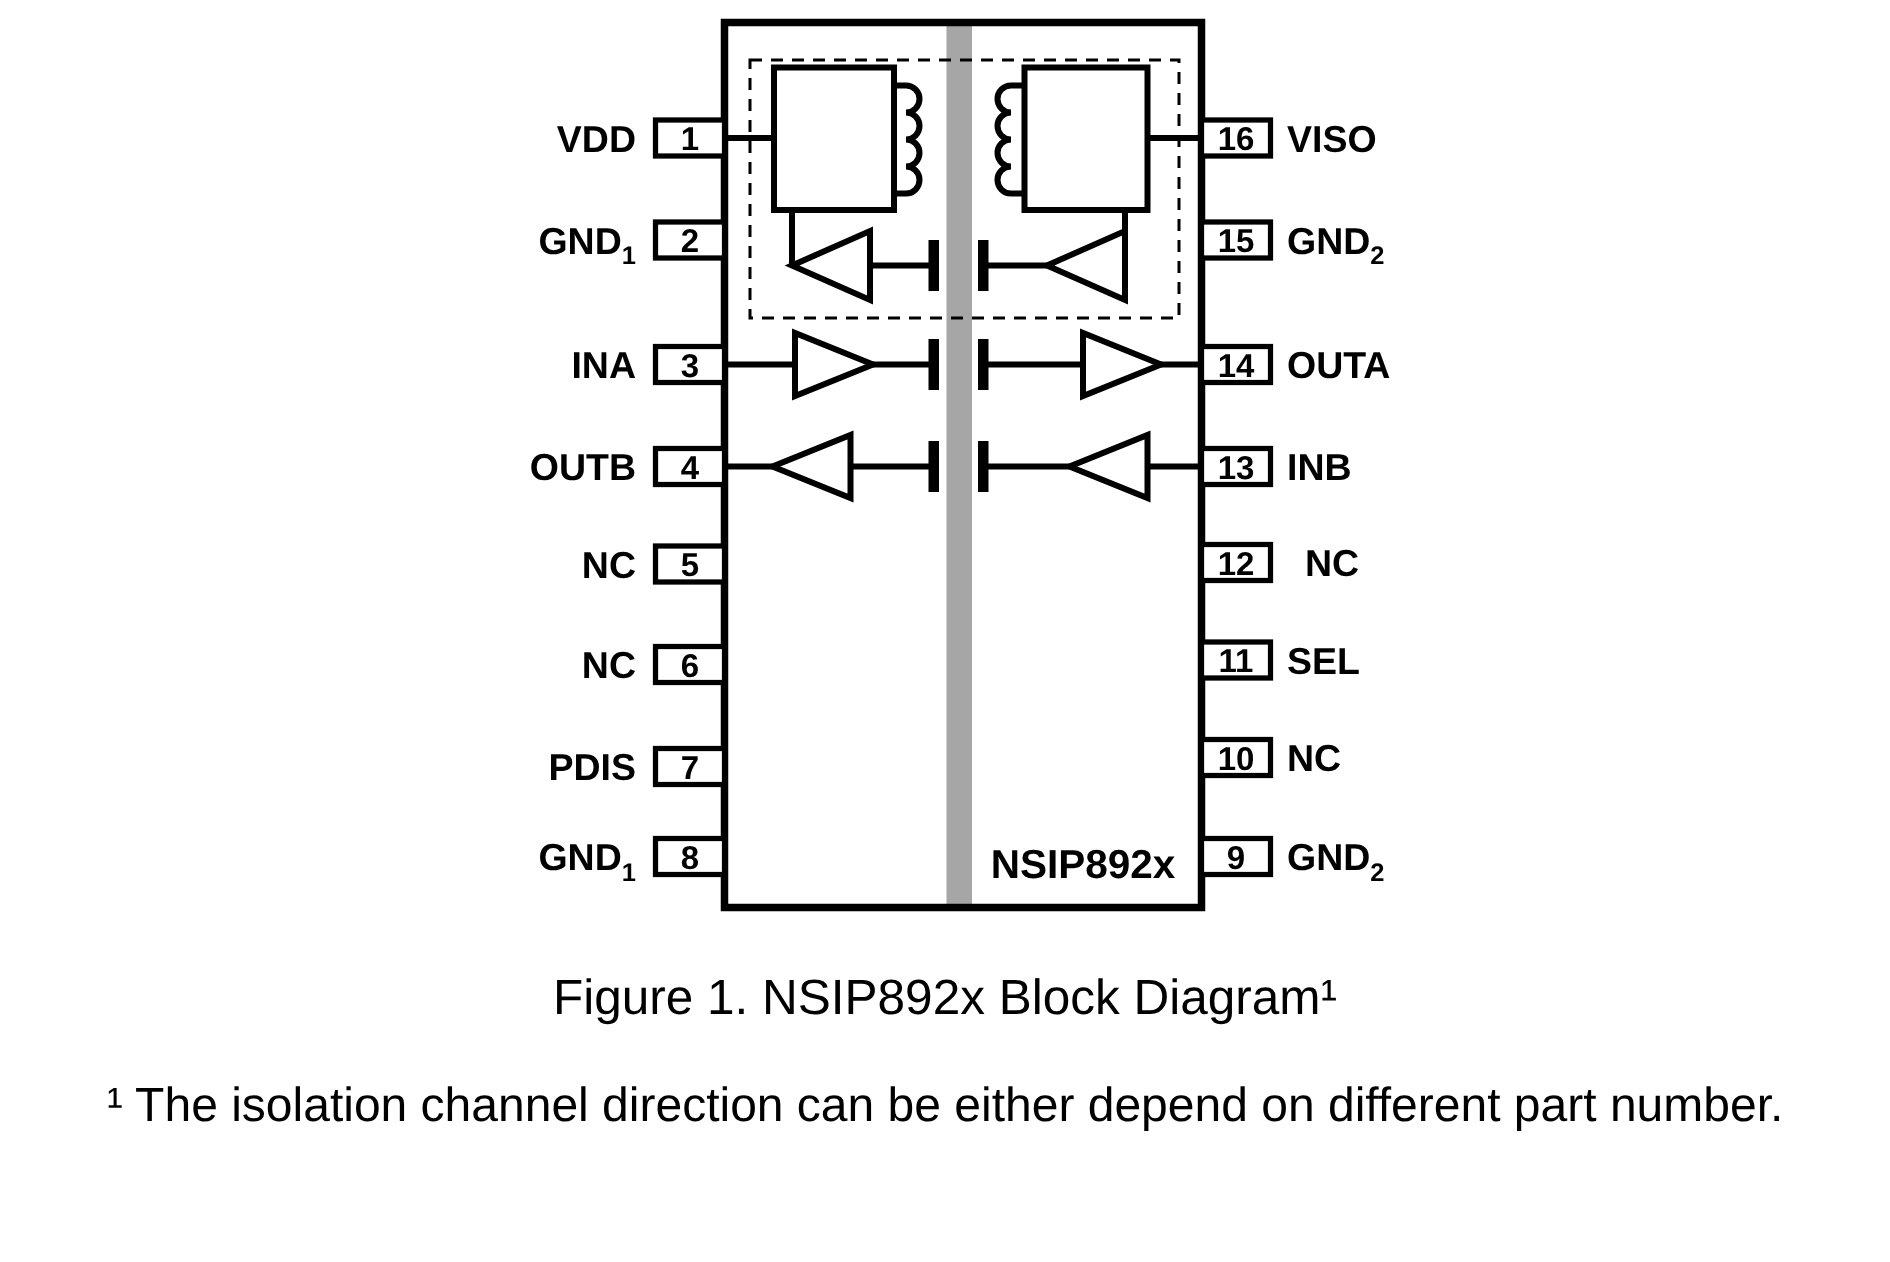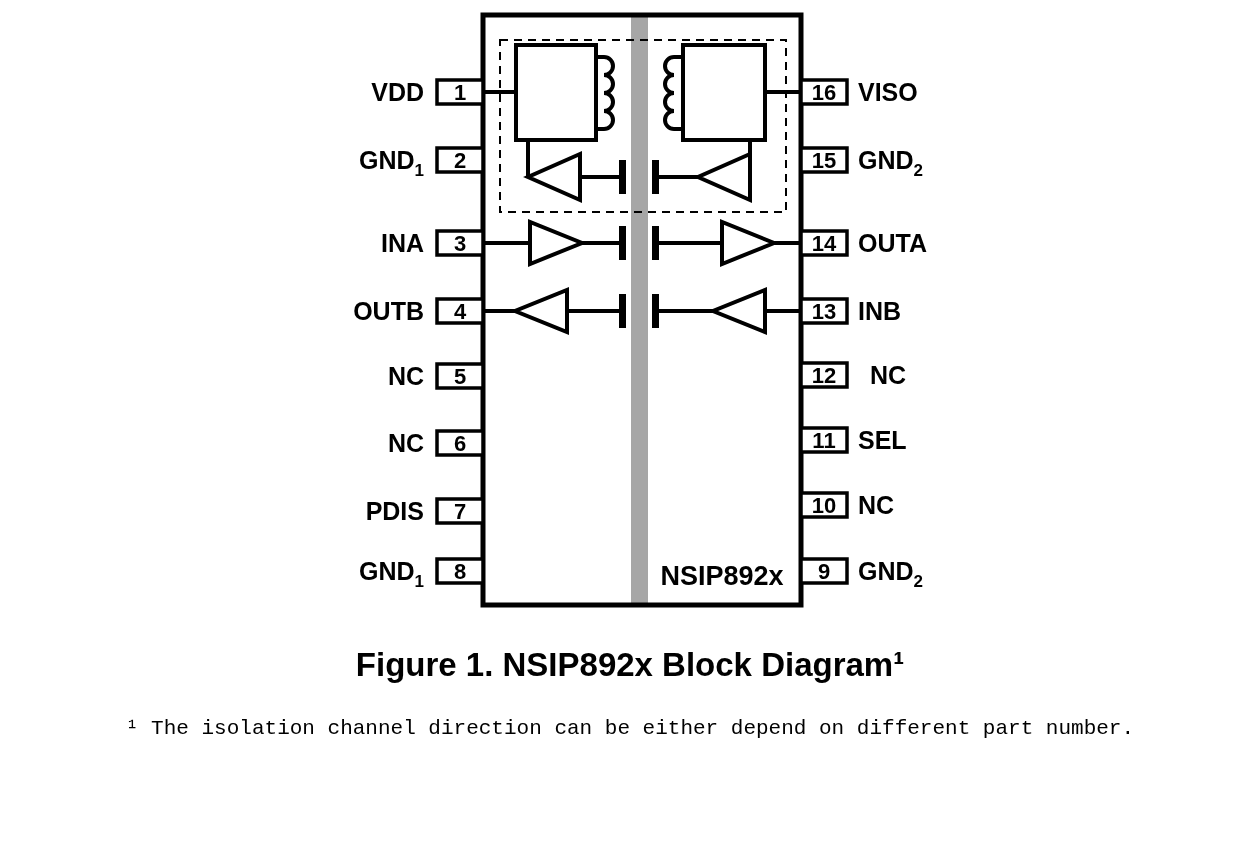--- a/index.html
+++ b/index.html
@@ -14,22 +14,22 @@
   .coil{fill:none;stroke:var(--color-line,#000);stroke-width:4;}
   .tri{fill:#fff;stroke:var(--color-line,#000);stroke-width:4;stroke-linejoin:miter;}
   .cap{fill:var(--color-line,#000);}
   .pinbox{fill:#fff;stroke:var(--color-line,#000);stroke-width:3.5;}
   text{fill:var(--color-text,#000);}
   .pin-num{font-size:22px;font-weight:700;text-anchor:middle;}
   .pin-label{font-size:25px;font-weight:600;}
   .pin-label.end{text-anchor:end;}
   .sub{font-size:17px;}
   .chip-name{font-size:27px;font-weight:600;text-anchor:middle;}
-  .caption{text-align:center;font-size:33px;font-weight:700;margin-top:26px;}
-  .footnote{max-width:1150px;margin:30px auto 4px;text-align:center;font-size:21px;font-weight:400;line-height:1.42;font-family:Liberation Mono, monospace;}
+  .caption{text-align:center;font-size:33px;font-weight:400;margin-top:26px;}
+  .footnote{max-width:1150px;margin:30px auto 4px;text-align:center;font-size:32px;font-weight:400;line-height:1.42;}
 </style>
 </head>
 <body>
 
 <div class="figure-wrap">
 
   <svg width="1260" height="620" viewBox="0 0 1260 620">
 
     <rect class="barrier" x="631" y="15" width="17" height="590"></rect>
 

